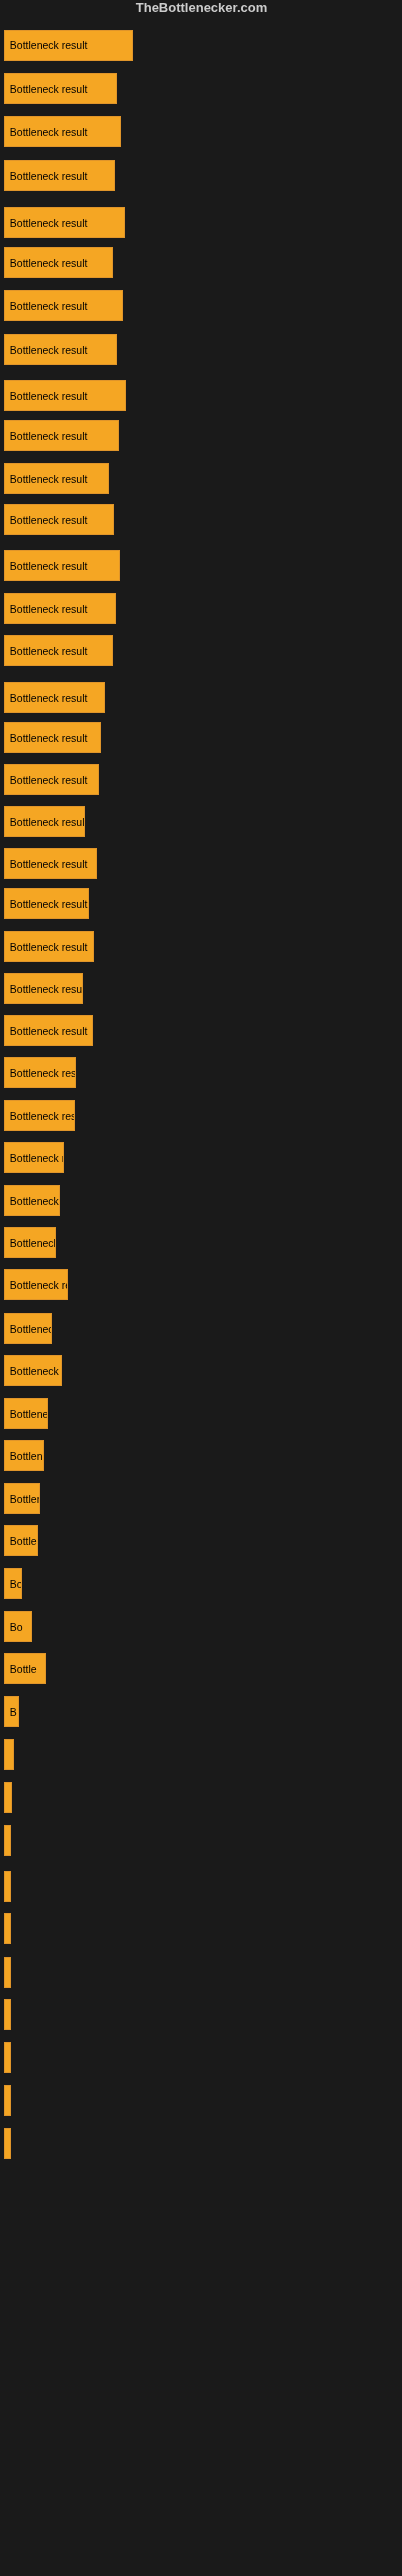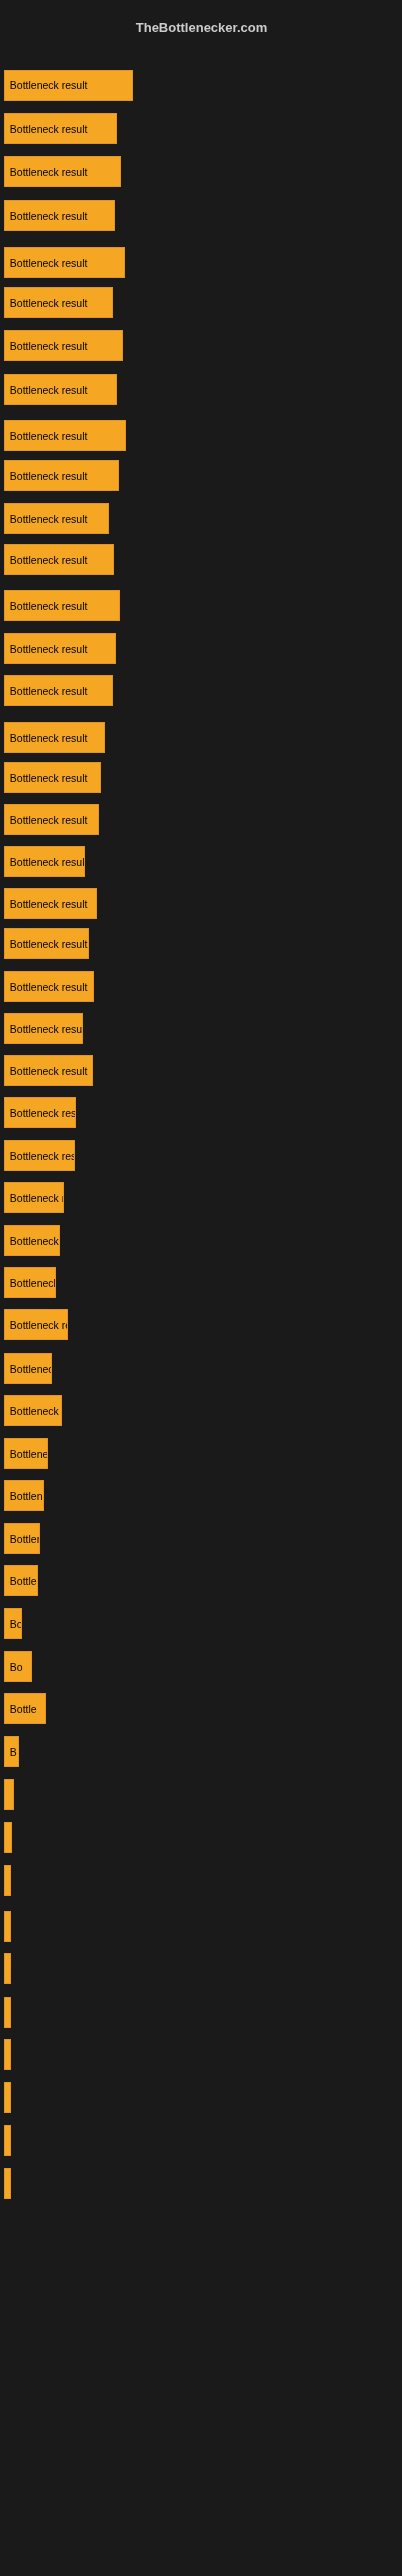--- a/index.html
+++ b/index.html
@@ -11,21 +11,21 @@
     body {
       background-color: #1a1a1a;
       font-family: Arial, sans-serif;
       width: 403px;
       min-height: 2576px;
       position: relative;
     }
 
     .header {
       text-align: center;
-      padding: 20px 0;
+      padding: 0 0;
       color: #cccccc;
       font-size: 13px;
       font-weight: bold;
       background-color: #1a1a1a;
     }
 
     .chart-area {
       position: relative;
       width: 381px;
       height: 2496px;

